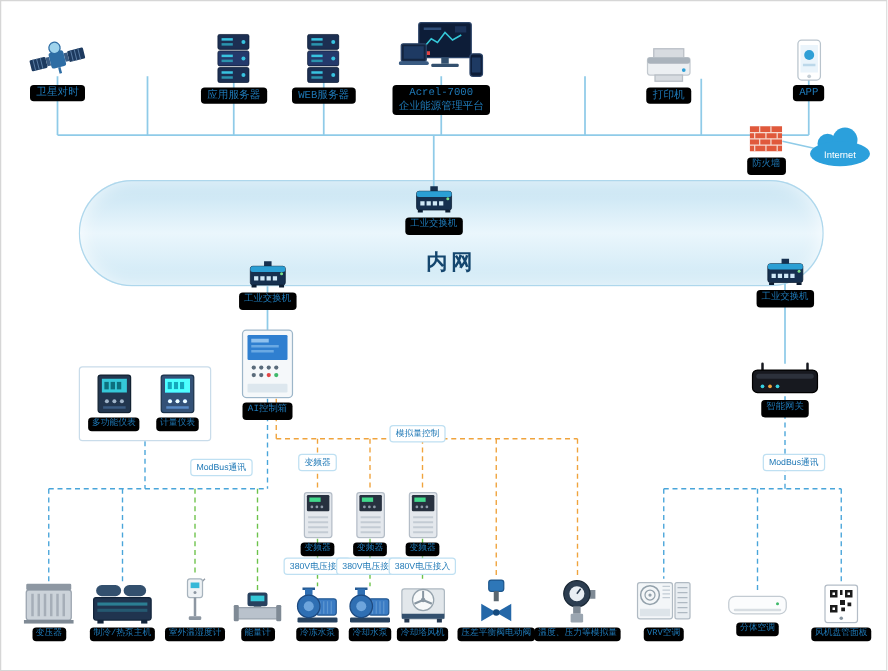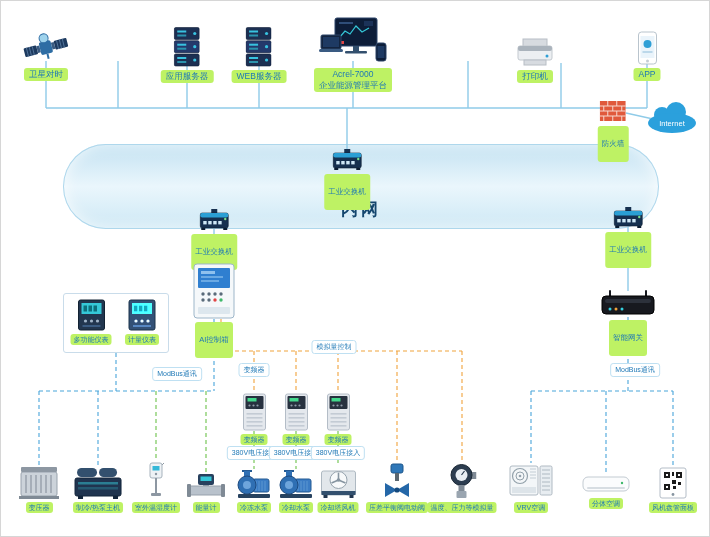--- a/index.html
+++ b/index.html
@@ -2,23 +2,23 @@
 <html><head>
 <meta charset="utf-8">
 <style>
   * { margin:0; padding:0; box-sizing:border-box; }
   html,body { background:#ffffff; }
   body { font-family:"Liberation Sans","DejaVu Sans",sans-serif; }
   #canvas { position:relative; width:710px; height:537px; background:#ffffff; border:1px solid #d6d6d6; overflow:hidden; }
 
   .dev { position:absolute; display:flex; flex-direction:column; align-items:center; gap:3px;
          transform:translateX(-50%); z-index:3; }
-  .lbl { background:#bef264; color:#1e78b6; font-size:8.5px; line-height:1.3; padding:1px 5px;
-         border-radius:3px; white-space:nowrap; text-align:center; }
-  .lbl.sm { font-size:7.5px; padding:13px 4px; }
+  .lbl { background:#000000; color:#1e78b6; font-size:8.5px; line-height:1.3; padding:1px 5px;
+         border-radius:3px; white-space:nowrap; text-align:center;font-family:Liberation Mono, monospace; }
+  .lbl.sm { font-size:7.5px; padding:2px 4px; }
   .lbl.xs { font-size:7px; padding:1px 3px; }
 
   .tag { position:absolute; transform:translate(-50%,-50%); background:#ffffff; border:1px solid #bfe0f2;
          color:#1e78b6; font-size:7px; padding:1px 4px; border-radius:3px; white-space:nowrap; z-index:4; }
 
   #pill { position:absolute; left:62px; top:143px; width:596px; height:85px; border-radius:43px;
           background:linear-gradient(180deg,#c3e2f2,#eaf6fc 50%,#cde8f5);
           box-shadow:inset 0 0 0 1px #aed7ec, inset 0 0 16px rgba(255,255,255,0.85); z-index:1; }
   #intranet-label { position:absolute; left:360px; top:197px; transform:translateX(-50%);
           font-size:17px; font-weight:bold; letter-spacing:3px; color:#14466e; z-index:2;text-align:right; }

